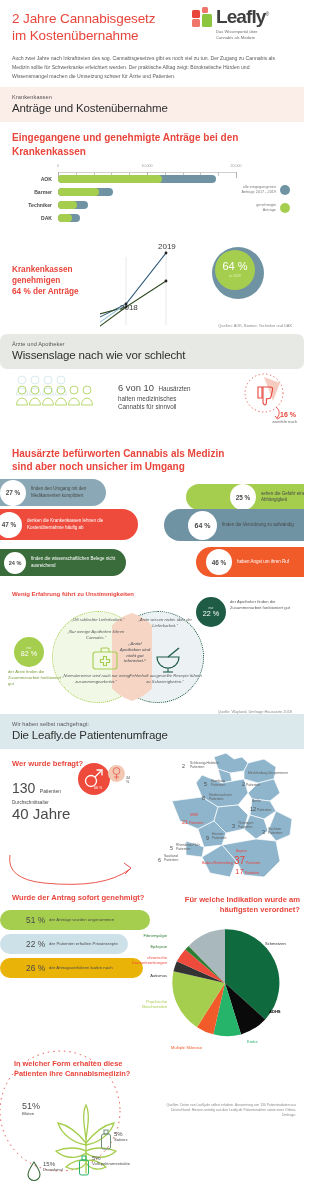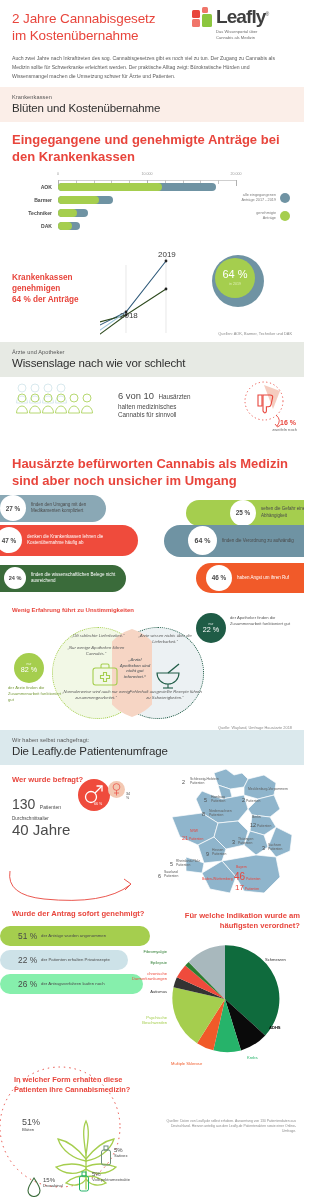--- a/index.html
+++ b/index.html
@@ -37,21 +37,21 @@
   
   .banner { padding: 7px 12px 8px 12px; }
   .banner-kicker { font-size: 5.6px; color: #555; margin-bottom: 2px; letter-spacing: 0.1px; }
   .banner-title { font-size: 11.5px; color: #2f2f2f; font-weight: 400; letter-spacing: -0.15px; }
   .banner-peach { background: #fbeee8; }
   .banner-grey  { background: #e7eae4; }
   .banner-blue  { background: #dbe9ed; }
 
   .sec { padding: 0 12px; position: relative; }
   .red-h {
-    color: #e8453c; font-size: 13px; font-weight: 700; line-height: 1.32;
+    color: #e8453c; font-size: 10px; font-weight: 700; line-height: 1.32;
   }
   .red-h2 { color: #e8453c; font-size: 7.6px; font-weight: 700; line-height: 1.3; }
   .sub-h { color: #e8453c; font-size: 6px; font-weight: 700; margin-top:1px;}
   .source {
     font-size: 3.9px; color: #8b8b8b; text-align: right; padding: 0 12px;
   }
 
   
   .barchart { margin-top: 7px; position: relative; height: 74px; }
   .axis { position: relative; margin-left: 46px; height: 10px; }
@@ -119,21 +119,21 @@
   .g-male { width: 32px; height: 32px; border-radius: 50%; background: #ef4b3c; position: relative; }
   .g-female { width: 17px; height: 17px; border-radius: 50%; background: #f3c8b2; position: absolute; left: 30px; top: 2px; }
   .g-pct { position: absolute; font-size: 3.6px; }
 
   .map { position: absolute; right: 0px; top: 0px; width: 152px; height: 136px; }
   .map-lbl { position: absolute; font-size: 3.4px; color: #5d5d5d; line-height: 1.2;}
   .map-num { font-size: 5.4px; color: #4a4a4a; font-weight: 400;}
   .map-red .map-num, .map-red { color: #e8453c; }
 
   .abar { display: flex; align-items: center; border-radius: 20px; margin-bottom: 4px; padding: 5px 7px; }
-  .abar .apct { font-size: 8.4px; color: #fff; font-weight: 400; flex: none; }
+  .abar .apct { font-size: 8.4px; color: #fff; font-weight: 400; flex: none; margin-left: 8px; }
   .abar .atxt { font-size: 4.3px; color: #fff; line-height: 1.35; margin-left: 4px; }
   .abar.light .apct, .abar.light .atxt { color: #4a4a4a; }
 
   
   .pie-wrap { position: relative; }
   .pie { width: 112px; height: 112px; border-radius: 50%; }
   .pie-lbl { position: absolute; font-size: 4.1px; line-height: 1.25; }
   .fc-title { color: #e8453c; font-size: 7.4px; font-weight: 700; line-height: 1.35; }
   .fc-pct { font-size: 9px; color: #4a4a4a; }
   .fc-sub { font-size: 4.3px; color: #4a4a4a; }
@@ -164,21 +164,21 @@
       <div class="logo-sub">
         <span>Das Wissenportal über</span><br>
         <span>Cannabis als Medizin</span>
       </div>
     </div>
     <div class="intro">Auch zwei Jahre nach Inkrafttreten des sog. Cannabisgesetzes gibt es noch viel zu tun. Der Zugang zu Cannabis als Medizin sollte für Schwerkranke erleichtert werden. Der praktische Alltag zeigt: Bürokratische Hürden und Wissensmangel machen die Umsetzung schwer für Ärzte und Patienten.</div>
   </div>
 
   <div class="banner banner-peach">
     <div class="banner-kicker">Krankenkassen</div>
-    <div class="banner-title">Blüten und Kostenübernahme</div>
+    <div class="banner-title">Anträge und Kostenübernahme</div>
   </div>
 
   <div class="sec" style="padding-top:9px;">
     <div class="red-h">Eingegangene und genehmigte Anträge bei den Krankenkassen</div>
 
     <div class="barchart">
       <div class="axis">
         <div class="axis-line"></div>
         <div class="tick major" style="left:0px;"></div>
         <div class="tick" style="left:17.8px;"></div>
@@ -270,21 +270,21 @@
           <div class="donut-inner">
             <div class="donut-pct">64 %</div>
             <div class="donut-sub">in 2019</div>
           </div>
         </div>
       </div>
     </div>
   </div>
   <div class="source" style="margin-top:-4px;">Quellen: AOK, Barmer, Techniker und DAK</div>
 
-  <div class="banner banner-grey" style="margin-top:6px;">
+  <div class="banner banner-grey" style="margin-top:6px;border-radius:7px;">
     <div class="banner-kicker">Ärzte und Apotheker</div>
     <div class="banner-title">Wissenslage nach wie vor schlecht</div>
   </div>
 
   <div class="sec" style="padding-top:8px;position:relative;height:78px;">
     <svg width="106" height="46" style="position:absolute;left:14px;top:6px;">
       <g stroke="#cfe3ea" fill="none" stroke-width="0.8">
         <g transform="translate(2,0)">
             <circle cx="6" cy="5" r="4"></circle>
             <path d="M0.5 20 a5.5 7 0 0 1 11 0 z"></path>
@@ -504,21 +504,21 @@
       <div class="map-lbl" style="left:86px;top:72px;"><span>Thüringen</span><br><span>Patienten</span></div>
       <div class="map-lbl" style="left:110px;top:80px;"><span class="map-num">3</span></div>
       <div class="map-lbl" style="left:116px;top:78px;"><span>Sachsen</span><br><span>Patienten</span></div>
       <div class="map-lbl" style="left:54px;top:86px;"><span class="map-num">9</span></div>
       <div class="map-lbl" style="left:60px;top:83px;"><span>Hessen</span><br><span>Patienten</span></div>
       <div class="map-lbl" style="left:18px;top:96px;"><span class="map-num">5</span></div>
       <div class="map-lbl" style="left:24px;top:94px;"><span>Rheinland-Pfalz</span><br><span>Patienten</span></div>
       <div class="map-lbl" style="left:6px;top:108px;"><span class="map-num">6</span></div>
       <div class="map-lbl" style="left:12px;top:105px;"><span>Saarland</span><br><span>Patienten</span></div>
       <div class="map-lbl map-red" style="left:84px;top:100px;"><span>Bayern</span></div>
-      <div class="map-lbl map-red" style="left:82px;top:106px;"><span class="map-num" style="font-size:10px;">46</span> <span>Patienten</span></div>
+      <div class="map-lbl map-red" style="left:82px;top:106px;"><span class="map-num" style="font-size:10px;">37</span> <span>Patienten</span></div>
       <div class="map-lbl map-red" style="left:50px;top:112px;"><span>Baden-Württemberg</span></div>
       <div class="map-lbl map-red" style="left:40px;top:118px;"><span class="map-num" style="font-size:8px;margin-left:43px;">17</span> <span>Patienten</span></div>
     </div>
 
     <svg width="140" height="40" style="position:absolute;left:4px;top:104px;">
       <path d="M6 2 Q2 26 40 30 Q100 36 126 16" fill="none" stroke="#e8453c" stroke-width="0.9"></path>
       <path d="M120 10 L127 15 L121 21" fill="none" stroke="#e8453c" stroke-width="0.9"></path>
     </svg>
   </div>
 
@@ -527,21 +527,21 @@
       <div class="red-h2">Wurde der Antrag sofort genehmigt?</div>
       <div style="margin-top:7px;margin-left:-12px;">
         <div class="abar light" style="background:#a5ce4e;width:150px;padding-left:18px;">
           <div class="apct">51 %</div>
           <div class="atxt">der Anträge wurden angenommen</div>
         </div>
         <div class="abar dark" style="background:#cde2e8;width:128px;padding-left:18px;">
           <div class="apct" style="color:#4a4a4a;">22 %</div>
           <div class="atxt" style="color:#4a4a4a;">der Patienten erhalten Privatrezepte</div>
         </div>
-        <div class="abar light" style="background:#86efac;width:143px;padding-left:18px;text-align:center;">
+        <div class="abar light" style="background:#eab308;width:143px;padding-left:18px;text-align:center;">
           <div class="apct">26 %</div>
           <div class="atxt">der Antragsverfahren laufen noch</div>
         </div>
       </div>
     </div>
 
     <div style="position:absolute;right:4px;top:2px;width:150px;">
       <div class="red-h2" style="text-align:right;">Für welche Indikation wurde am häufigsten verordnet?</div>
       <div class="pie-wrap" style="margin:12px auto 0 auto;width:112px;height:112px;">
         <svg class="pie" viewBox="0 0 100 100">

